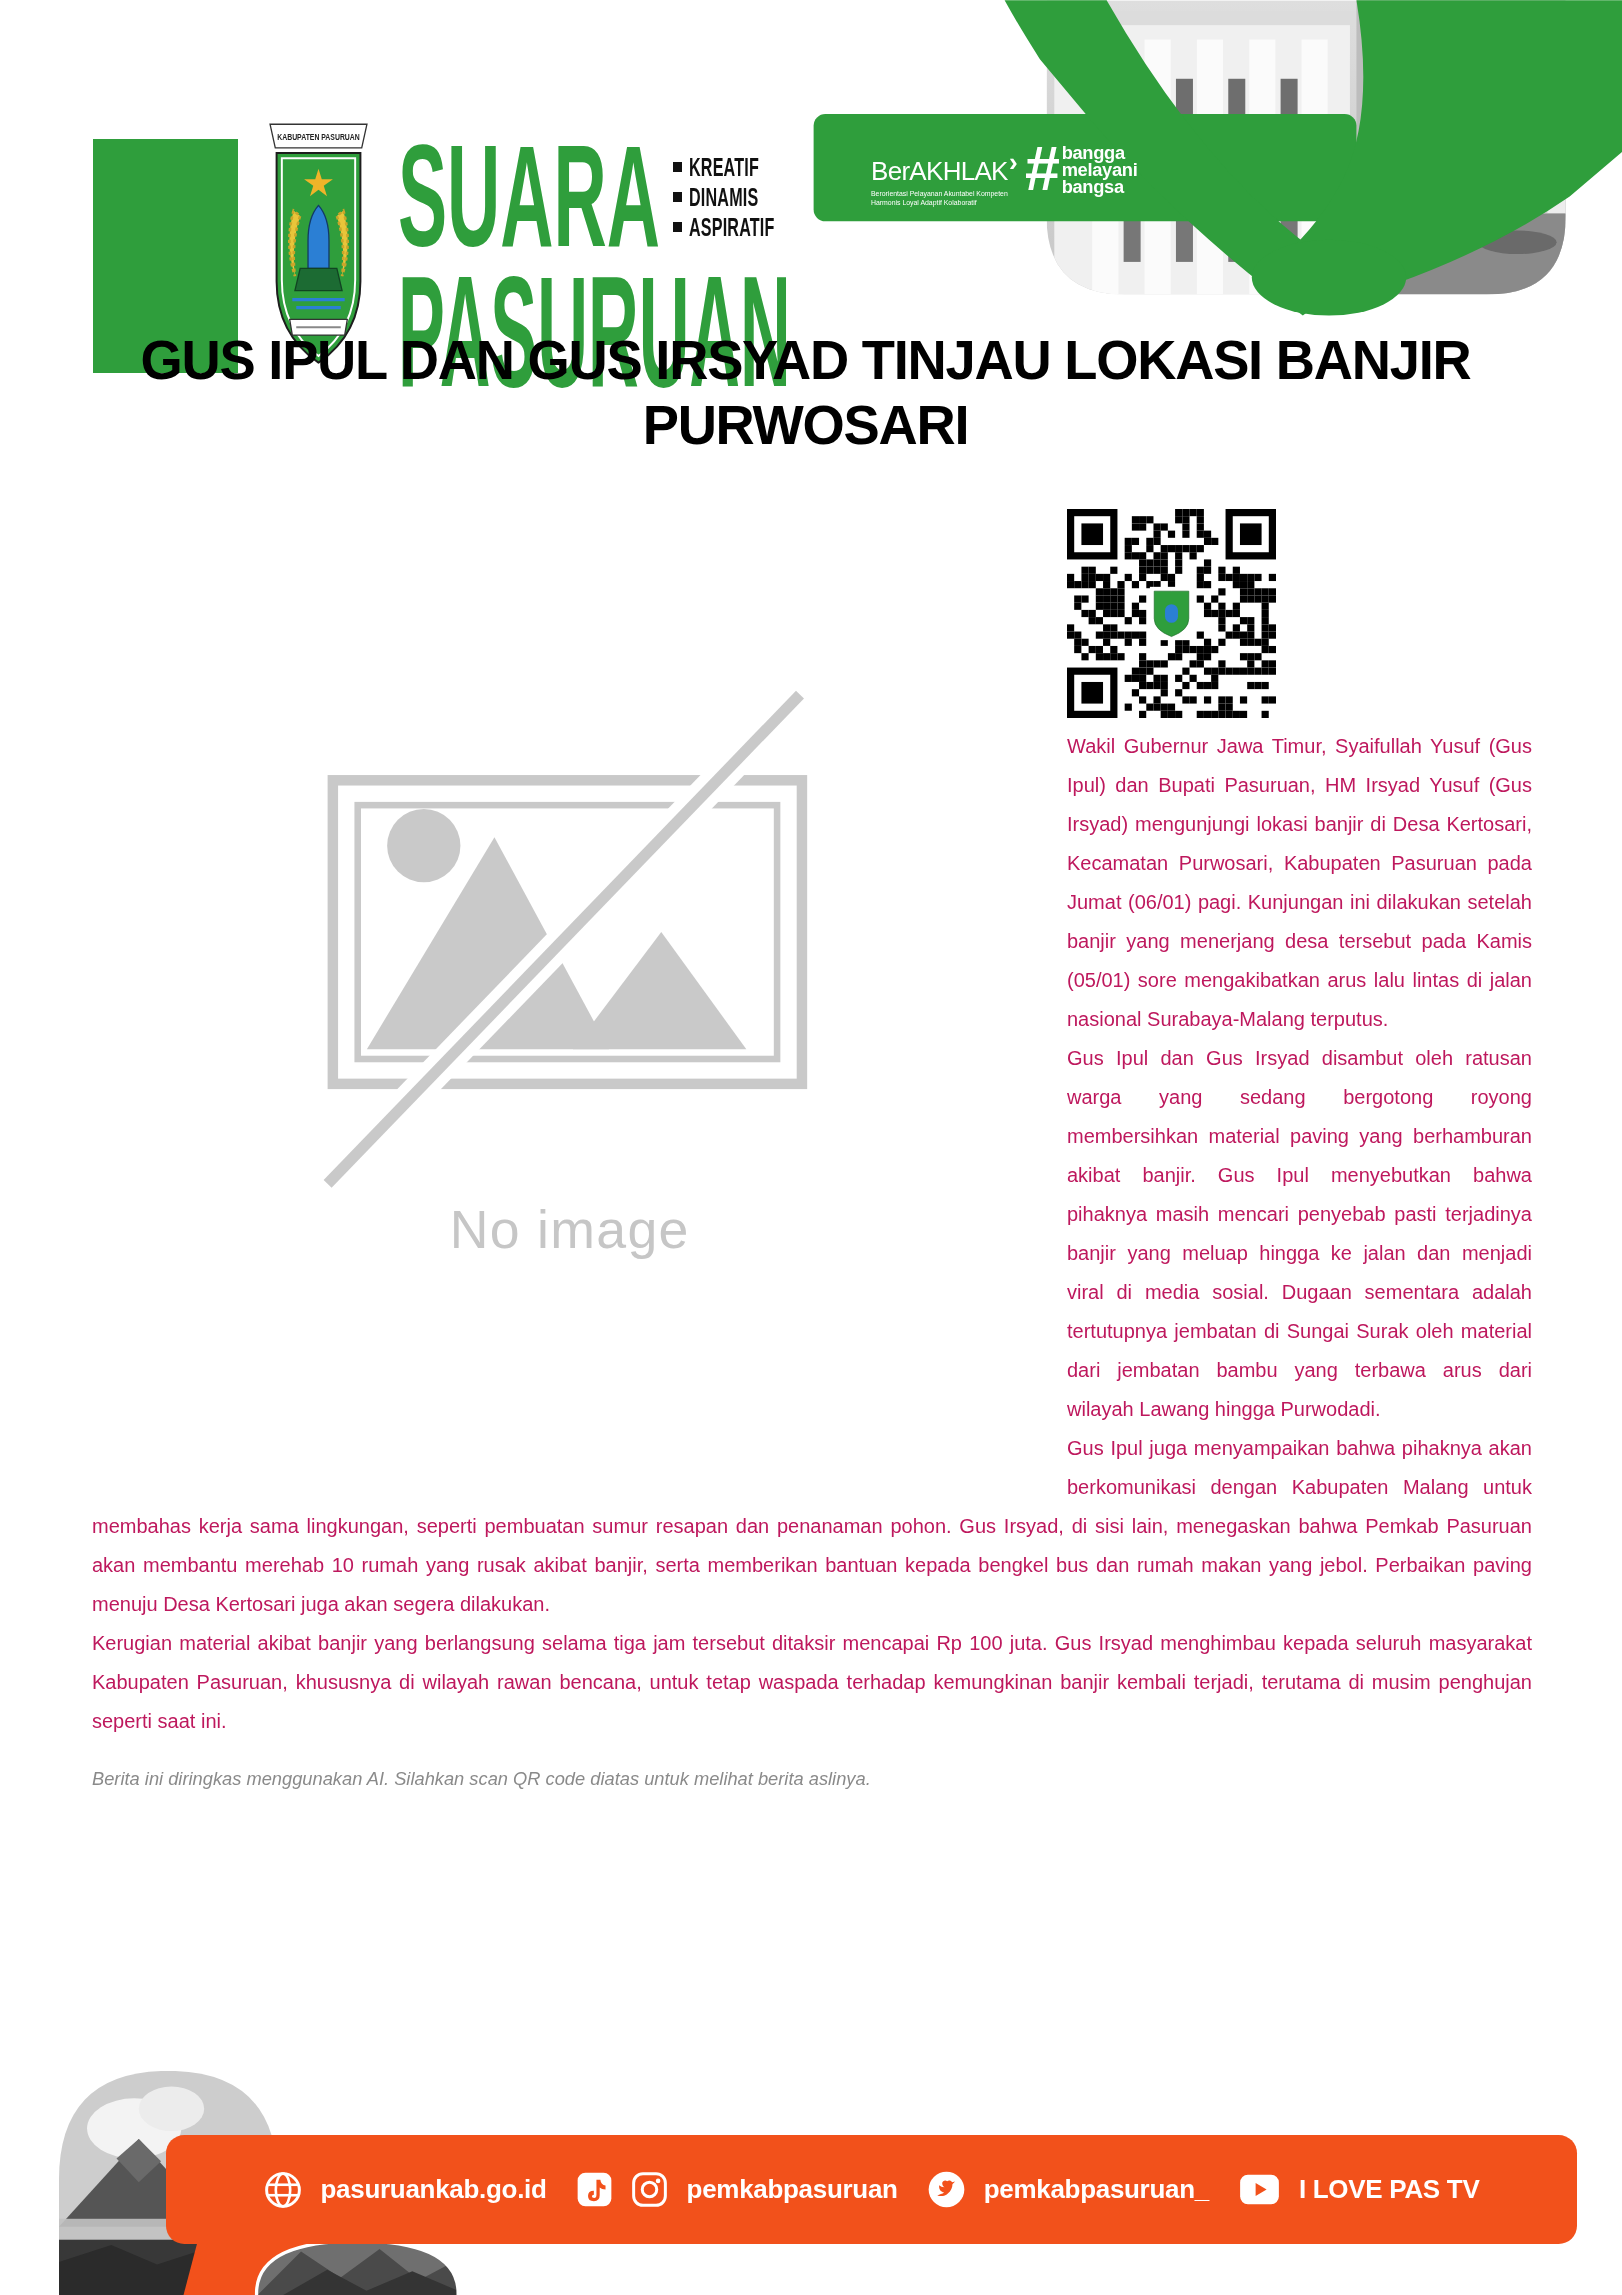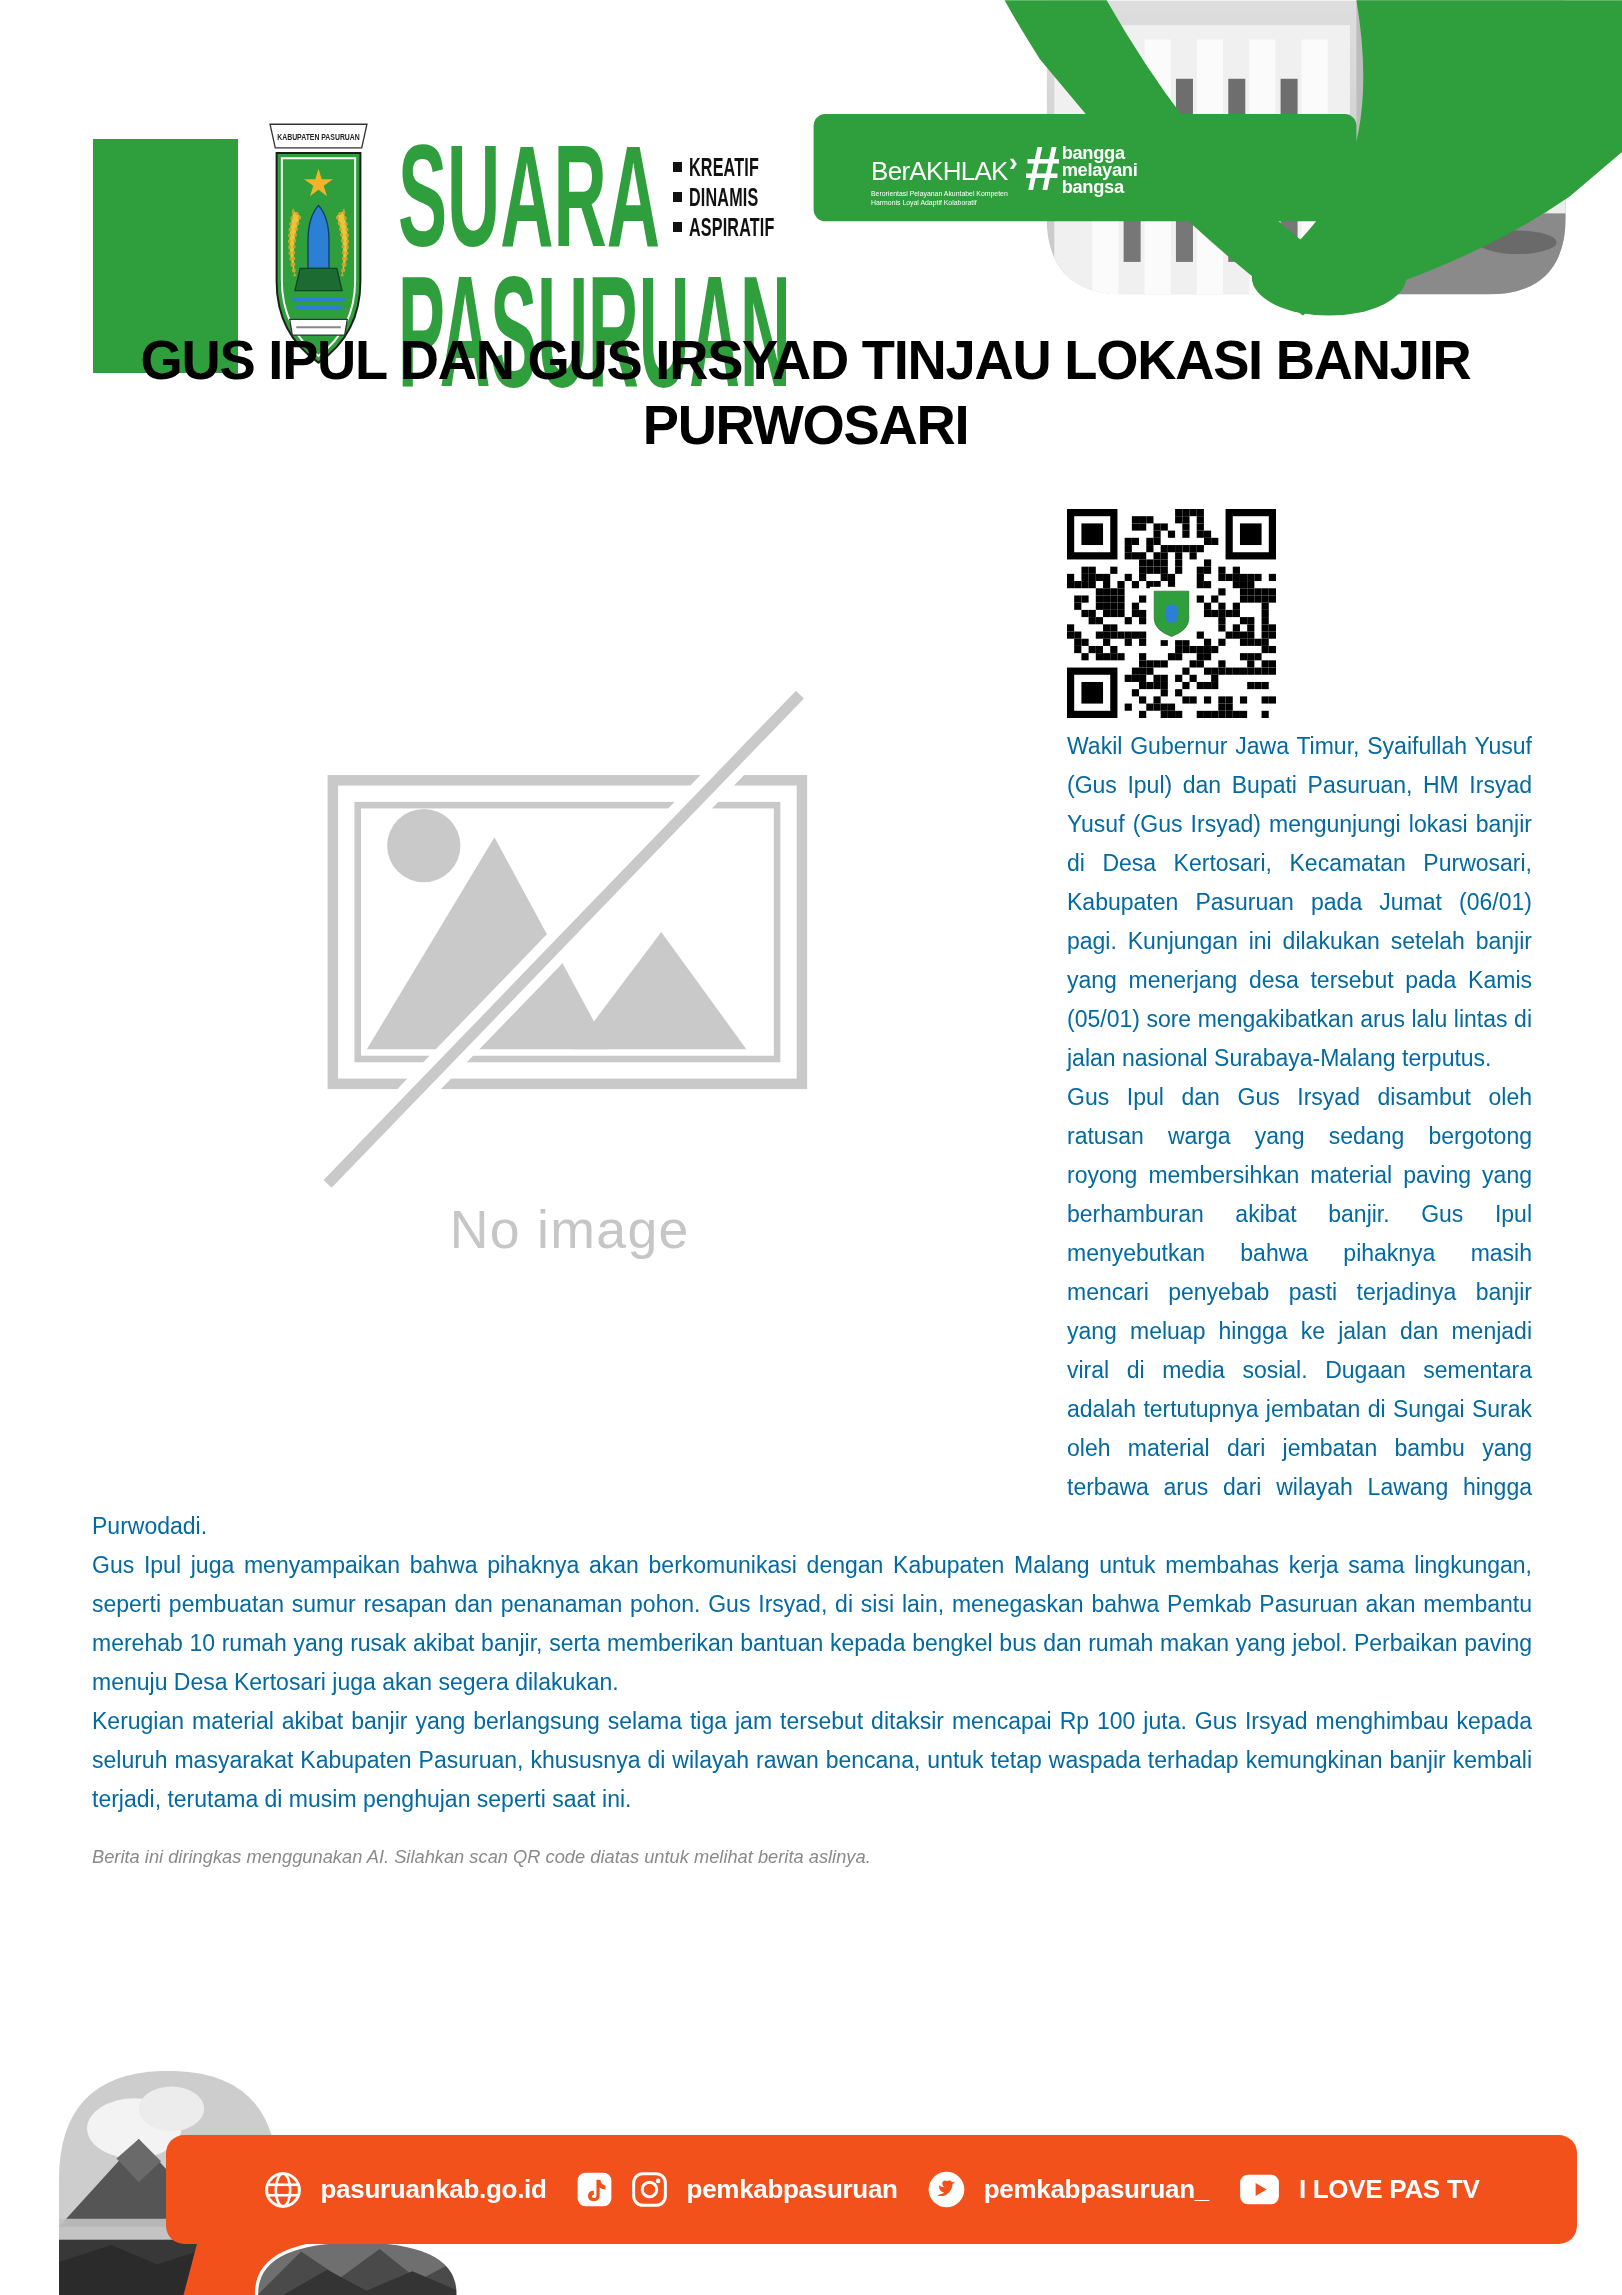--- a/index.html
+++ b/index.html
@@ -31,21 +31,21 @@
 
   
   #title-block { left:53px; top:327px; width:1505px; text-align:center; }
   .title-line { font-size:56px; font-weight:bold; letter-spacing:-1.3px; line-height:65px; color:#000; transform:scaleX(0.97); transform-origin:center; }
 
   
   #article { left:92px; top:497px; width:1440px; }
   #img-float { float:left; width:975px; height:1001px; }
   #qr { display:block; width:209px; height:209px; margin-top:11.8px; }
   #date { font-size:27.5px; font-weight:bold; margin-top:43px; color:#000; }
-  .para { font-size:23px; line-height:39px; text-align:justify; color:#0369a1; margin-top:9.2px; }
+  .para { font-size:20px; line-height:39px; text-align:justify; color:#be185d; margin-top:9.2px; }
   .para + .para { margin-top:0; }
   #disclaimer { clear:both; font-size:18.3px; font-style:italic; color:#8a8a8a; margin-top:27.5px; }
 
   
   #footer-band {
     left:166px; top:2135px; width:1411px; height:109px;
     background:var(--orange); border-radius:18.3px;
     display:flex; align-items:center; justify-content:center; gap:30px;
   }
   .social-group { display:flex; align-items:center; gap:19px; }

